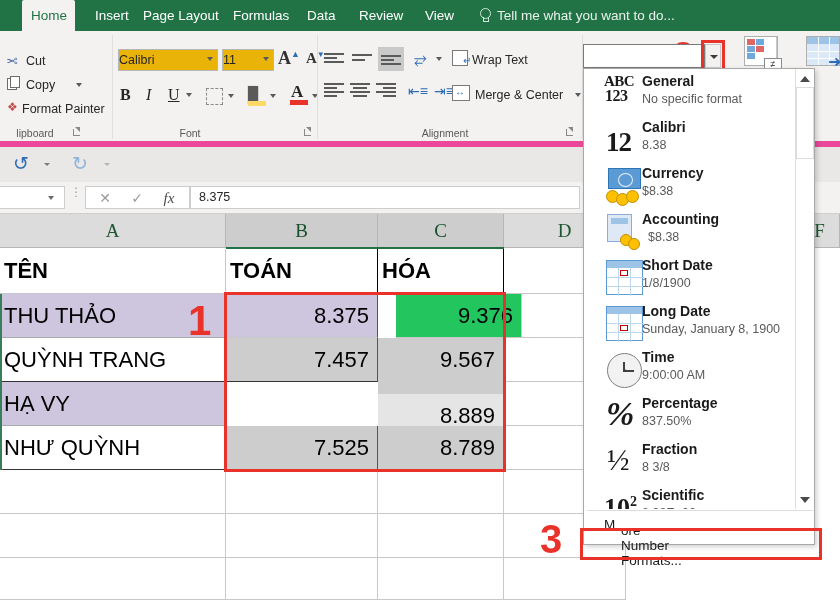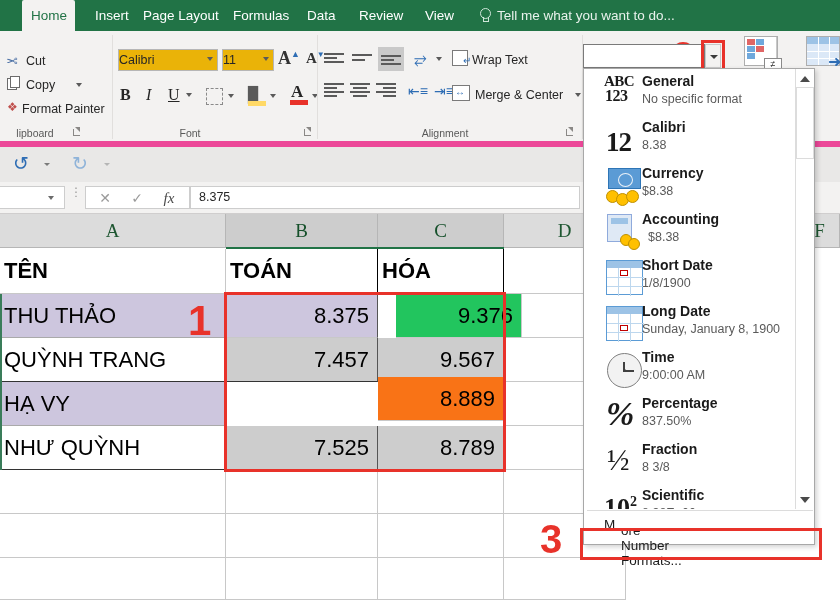--- a/index.html
+++ b/index.html
@@ -472,21 +472,21 @@
   <div class="cell num" style="left:226px; top:80px; width:152px; height:44px; background:#cdc6de; border-right:1px solid #555;">8.375</div>
   <div class="cell num" style="left:396px; top:80px; width:126px; height:44px; background:#22c55e;">9.376</div>
   <div class="cell" style="left:504px; top:80px; width:122px; height:44px;"></div>
 
   <div class="cell" style="left:0px; top:124px; width:226px; height:44px; background:#ffffff; padding-left:4px; border-bottom-color:#333;">QUỲNH TRANG</div>
   <div class="cell num" style="left:226px; top:124px; width:152px; height:44px; background:#cdcdcd; border-right:1px solid #555; border-bottom-color:#333;">7.457</div>
   <div class="cell num" style="left:378px; top:124px; width:126px; height:58px; background:#cdcdcd; border-bottom-color:#333;">9.567</div>
   <div class="cell" style="left:504px; top:124px; width:122px; height:44px;"></div>
 
   <div class="cell" style="left:0px; top:168px; width:226px; height:44px; background:#cdc6de; padding-left:4px; border-bottom-color:#aaa;">HẠ VY</div>
-  <div class="cell num" style="left:378px; top:163px; width:126px; height:44px; background:#f97316;">8.889</div>
+  <div class="cell num" style="left:378px; top:180px; width:126px; height:44px; background:#e5e5e5;">8.889</div>
   <div class="cell" style="left:504px; top:168px; width:122px; height:44px;"></div>
 
   <div class="cell" style="left:0px; top:212px; width:226px; height:44px; background:#ffffff; padding-left:4px; border-bottom-color:#333;">NHƯ QUỲNH</div>
   <div class="cell num" style="left:226px; top:212px; width:152px; height:44px; background:#cdcdcd; border-right:1px solid #555; border-bottom-color:#333;">7.525</div>
   <div class="cell num" style="left:378px; top:212px; width:126px; height:44px; background:#cdcdcd; border-bottom-color:#333;">8.789</div>
   <div class="cell" style="left:504px; top:212px; width:122px; height:44px;"></div>
 
   <div class="cell" style="left:0px; top:256px; width:226px; height:44px;"></div>
   <div class="cell" style="left:226px; top:256px; width:152px; height:44px;"></div>
   <div class="cell" style="left:378px; top:256px; width:126px; height:44px;"></div>

